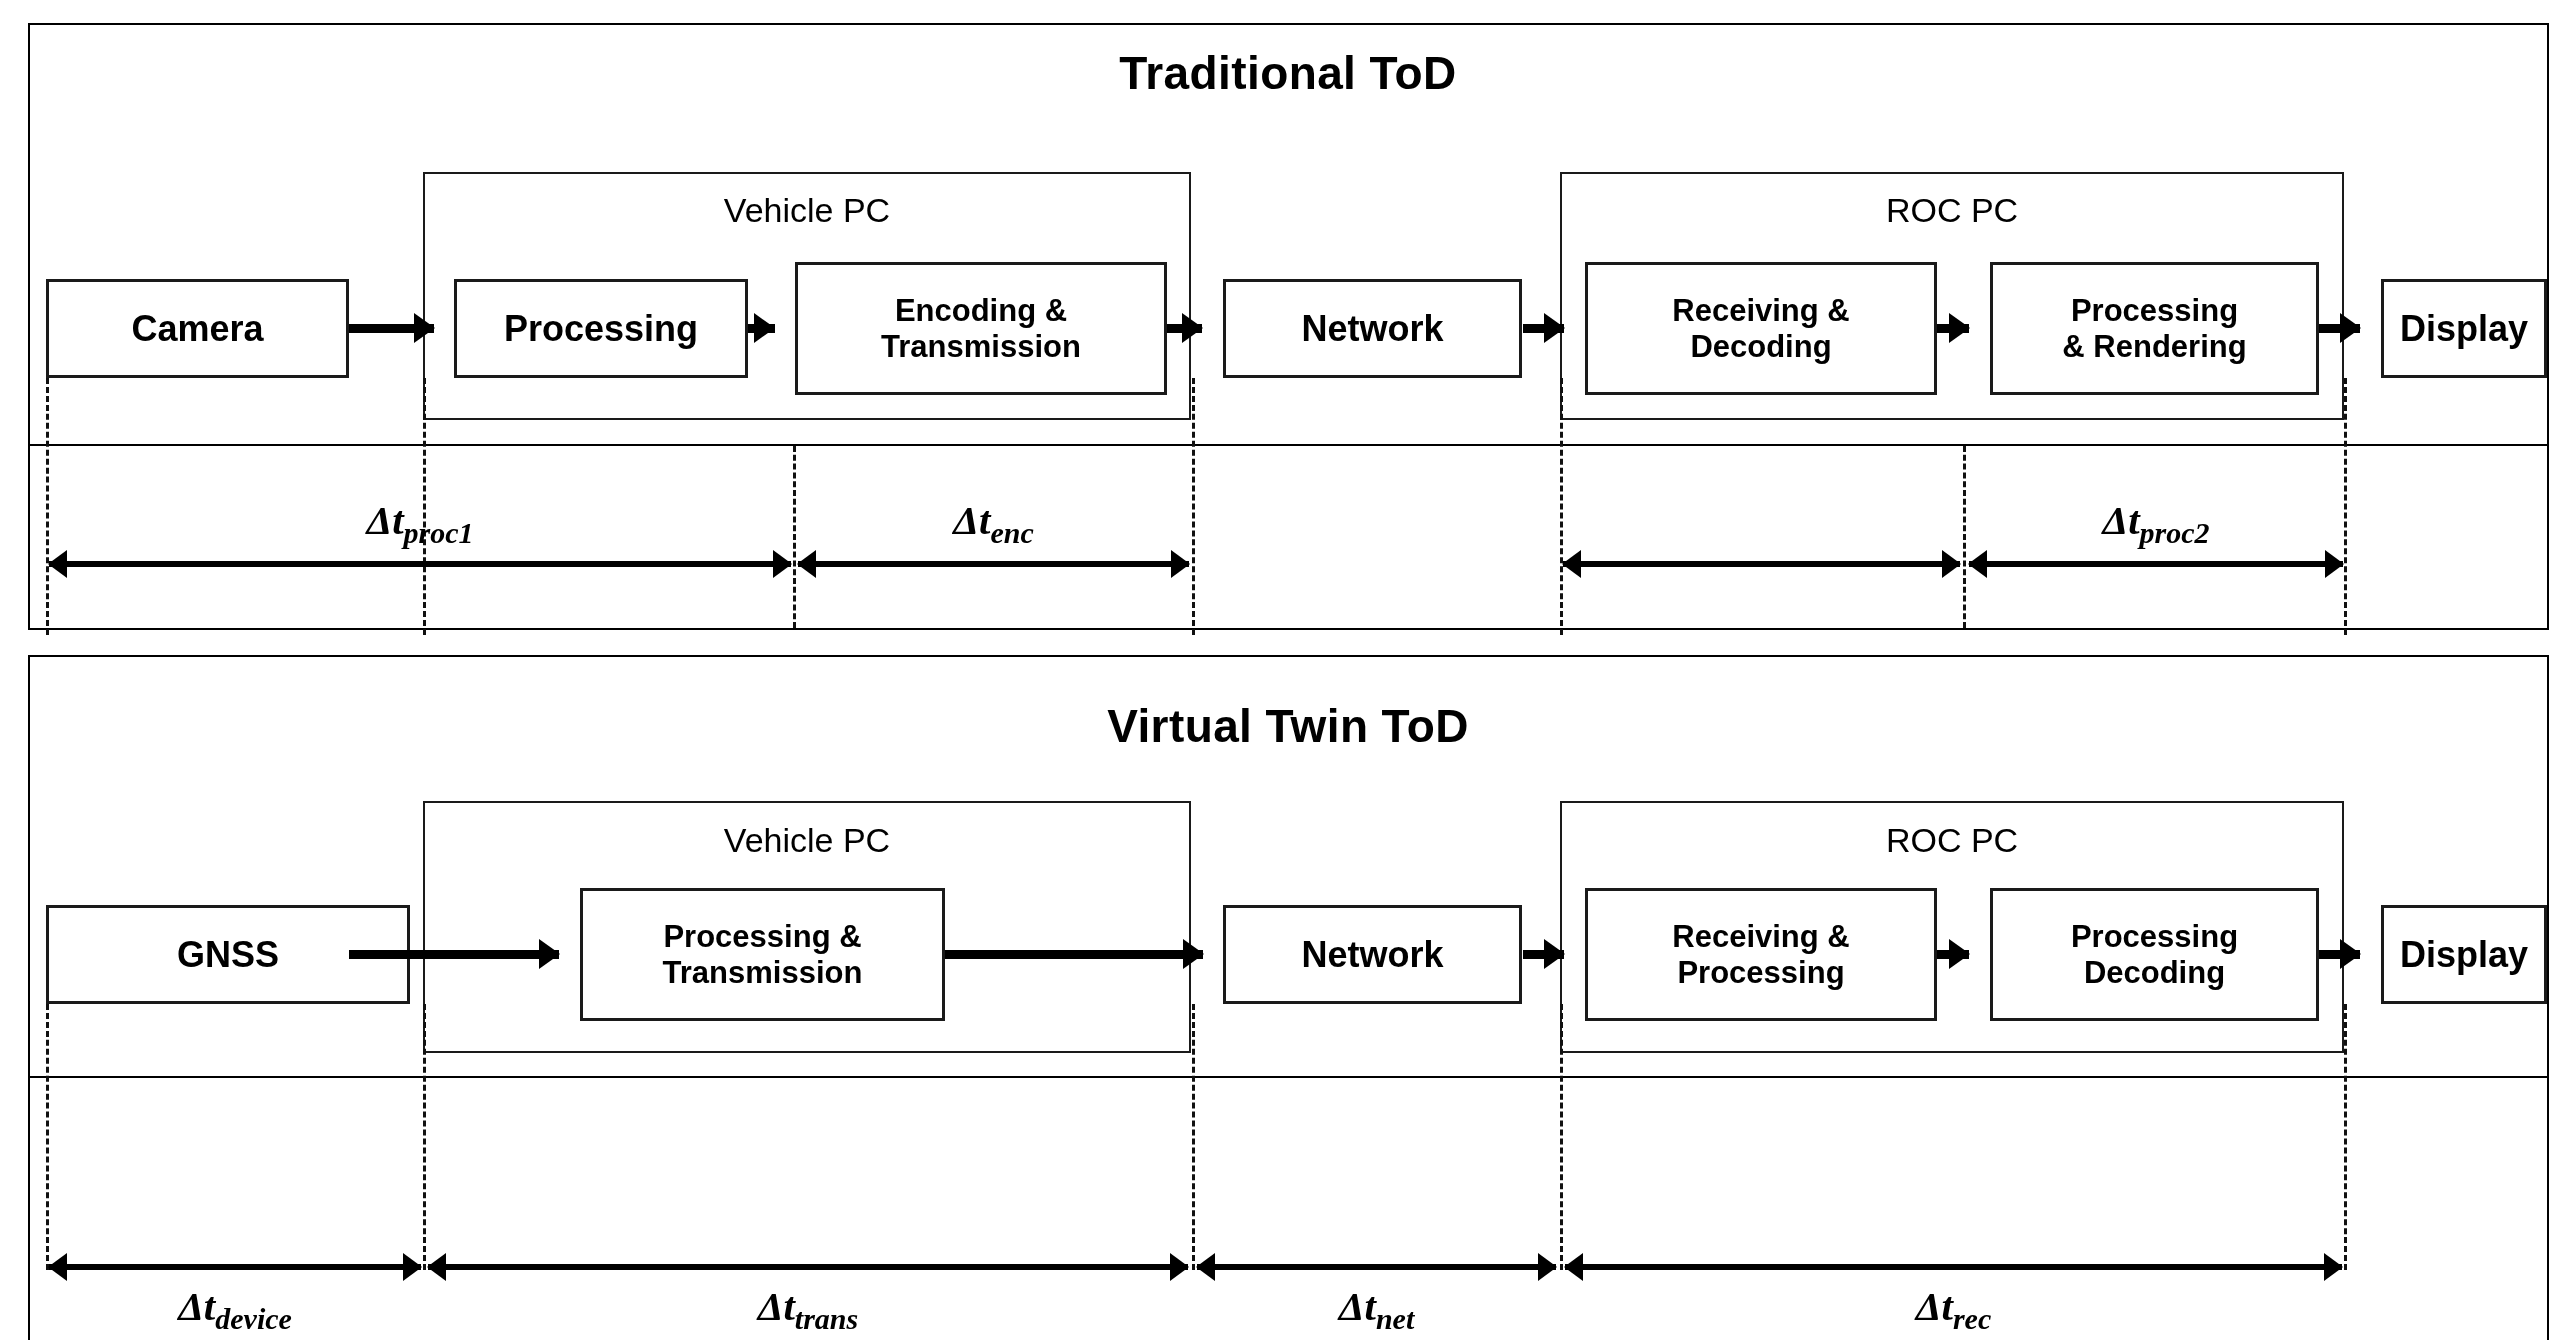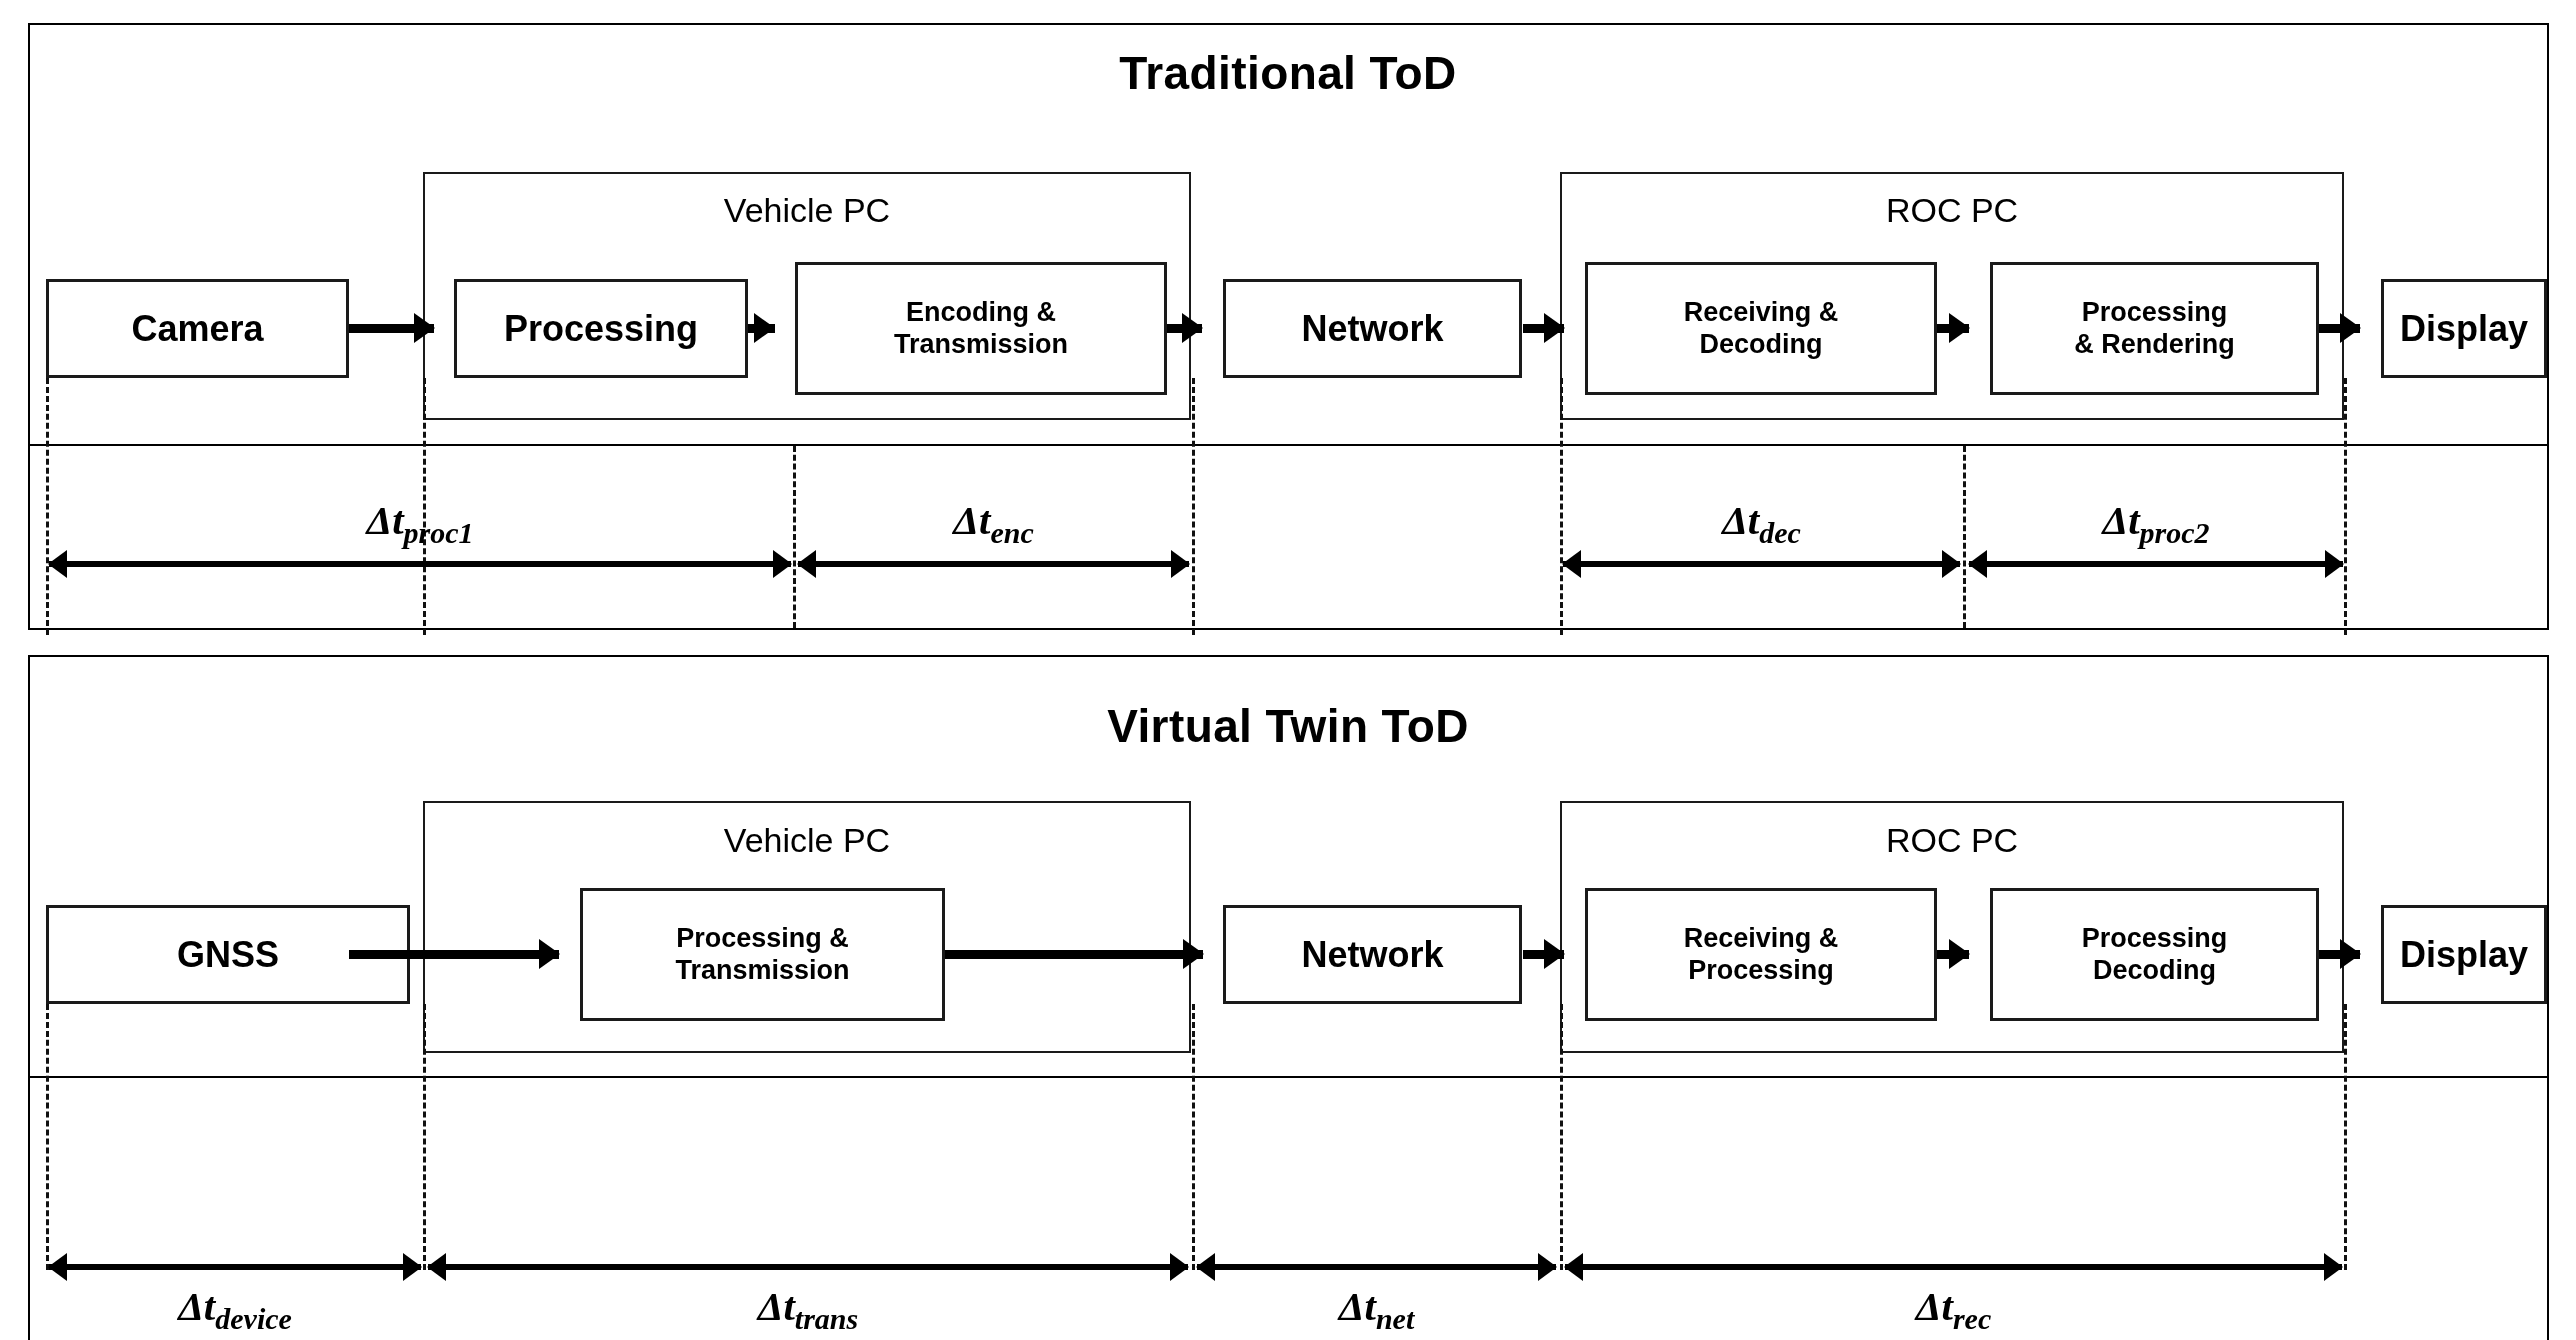--- a/index.html
+++ b/index.html
@@ -29,21 +29,21 @@
   .box{
     border:3.5px solid #1a1a1a;
     background:#ffffff;
     display:flex;align-items:center;justify-content:center;
     text-align:center;
     font-weight:bold;
     color:#000;
     line-height:1.15;
     font-size:36px;
   }
-  .box.two-line{font-size:27px;}
+  .box.two-line{font-size:31px;}
 
   
   .pc-container{
     border:2.7px solid #1a1a1a;
     background:transparent;
   }
   .pc-label{
     position:absolute;
     left:0;right:0;
     text-align:center;
@@ -193,23 +193,20 @@
   <div class="marrow" style="left:798px;top:561px;width:391px;"></div>
   <div class="marrow" style="left:1563px;top:561px;width:397px;"></div>
   <div class="marrow" style="left:1969px;top:561px;width:374px;"></div>
 
   <div class="dt" style="left:49px;width:742px;top:496px;">
     <span class="it">Δt</span><span class="sub">proc1</span>
   </div>
   <div class="dt" style="left:798px;width:391px;top:496px;">
     <span class="it">Δt</span><span class="sub">enc</span>
   </div>
-  <div class="dt" style="left:1563px;width:397px;top:496px;">
-    <span class="it">Δt</span><span class="sub">dec</span>
-  </div>
   <div class="dt" style="left:1969px;width:374px;top:496px;">
     <span class="it">Δt</span><span class="sub">proc2</span>
   </div>
 
   <div class="abs sec-frame" style="left:28px;top:655px;width:2521px;height:423px;"></div>
 
   <div class="sec-title" style="top:699px;">Virtual Twin ToD</div>
 
   <div class="abs pc-container" style="left:423px;top:801px;width:768px;height:252px;"></div>
   <div class="pc-label" style="left:423px;width:768px;top:821px;">Vehicle PC</div>

